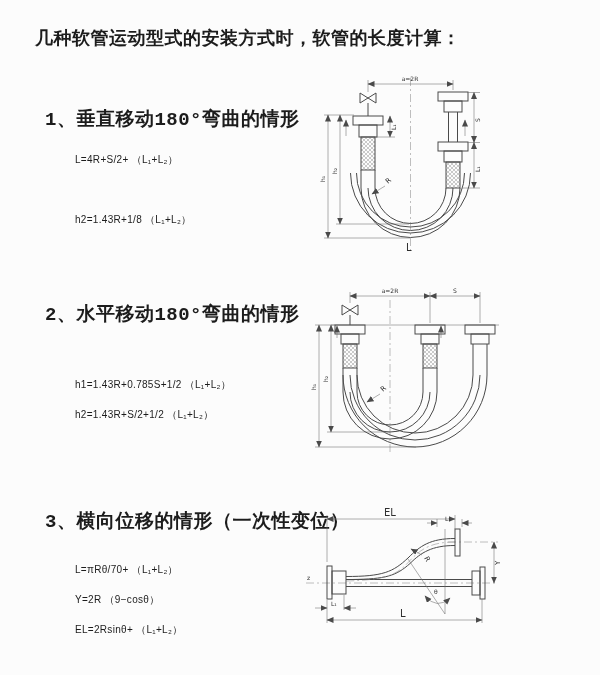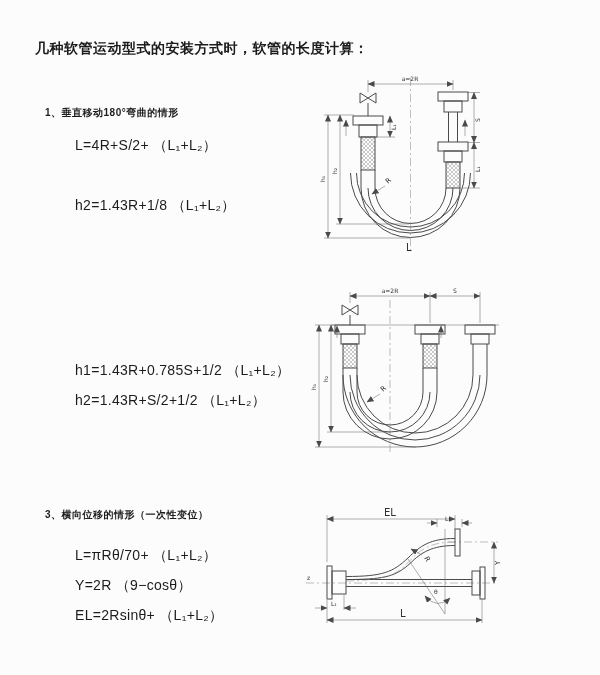--- a/index.html
+++ b/index.html
@@ -1,40 +1,41 @@
 <!DOCTYPE html>
 <html><head>
 <meta charset="utf-8">
 <style>
   html,body{margin:0;padding:0;background:#e8e8e8;}
   .page{position:relative;width:600px;height:675px;background:#fcfcfc;overflow:hidden;
         font-family:"Liberation Sans","DejaVu Sans",sans-serif;color:#1c1c1c;}
-  .doc-title{position:absolute;left:35px;top:40px;font-size:14px;font-weight:bold;letter-spacing:.5px;}
-  .sec-head{position:absolute;left:45px;font-size:10px;font-weight:bold;letter-spacing:.5px;}
-  .formula{position:absolute;left:75px;font-size:14px;letter-spacing:.3px;}
+  .doc-title{position:absolute;left:35px;top:26px;font-size:18px;font-weight:bold;letter-spacing:.5px;}
+  .sec-head{position:absolute;left:45px;font-size:19px;font-weight:bold;letter-spacing:.5px;font-family:Liberation Mono, monospace;}
+  .formula{position:absolute;left:75px;font-size:10px;letter-spacing:.3px;margin-top:16px;}
   svg.diagram{position:absolute;}
   svg .ln{fill:none;stroke:#4a4a4a;stroke-width:1;}
   svg .thin{fill:none;stroke:#6a6a6a;stroke-width:.55;}
   svg .cl{fill:none;stroke:#8a8a8a;stroke-width:.55;stroke-dasharray:8 3 2 3;}
   svg .hatchrect{fill:url(#hatch);stroke:#4a4a4a;stroke-width:1;}
   svg text{fill:#2e2e2e;stroke:none;font-size:6px;font-family:"DejaVu Sans",sans-serif;}
   svg text.t7{font-size:7px;}
   svg text.big{font-size:10px;}
 </style>
 </head>
 <body>
 
 <div class="page">
 
   <div class="doc-title">几种软管运动型式的安装方式时，软管的长度计算：</div>
 
   <div class="sec-head" style="top:106px">1、垂直移动180°弯曲的情形</div>
   <div class="formula" style="top:137px">L=4R+S/2+ （L₁+L₂）</div>
   <div class="formula" style="top:197px">h2=1.43R+1/8 （L₁+L₂）</div>
 
+  <div class="sec-head" style="top:301px">2、水平移动180°弯曲的情形</div>
   <div class="formula" style="top:362px">h1=1.43R+0.785S+1/2 （L₁+L₂）</div>
   <div class="formula" style="top:392px">h2=1.43R+S/2+1/2 （L₁+L₂）</div>
 
   <div class="sec-head" style="top:508px">3、横向位移的情形（一次性变位）</div>
   <div class="formula" style="top:547px">L=πRθ/70+ （L₁+L₂）</div>
   <div class="formula" style="top:577px">Y=2R （9−cosθ）</div>
   <div class="formula" style="top:607px">EL=2Rsinθ+ （L₁+L₂）</div>
 
   <svg class="diagram" style="left:310px;top:70px" width="256" height="196" viewBox="0 0 256 196">
     <defs>

